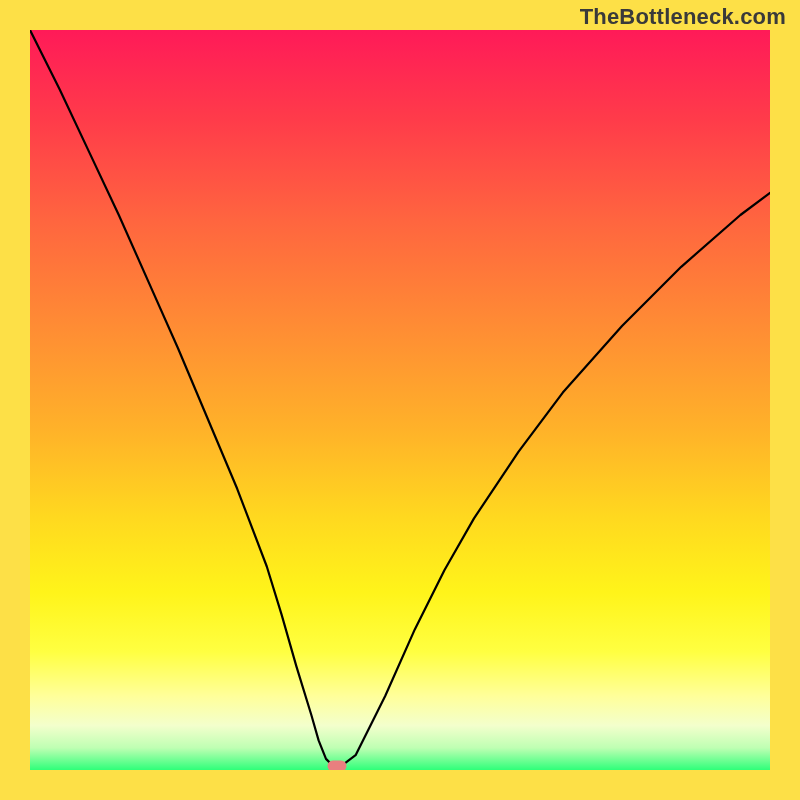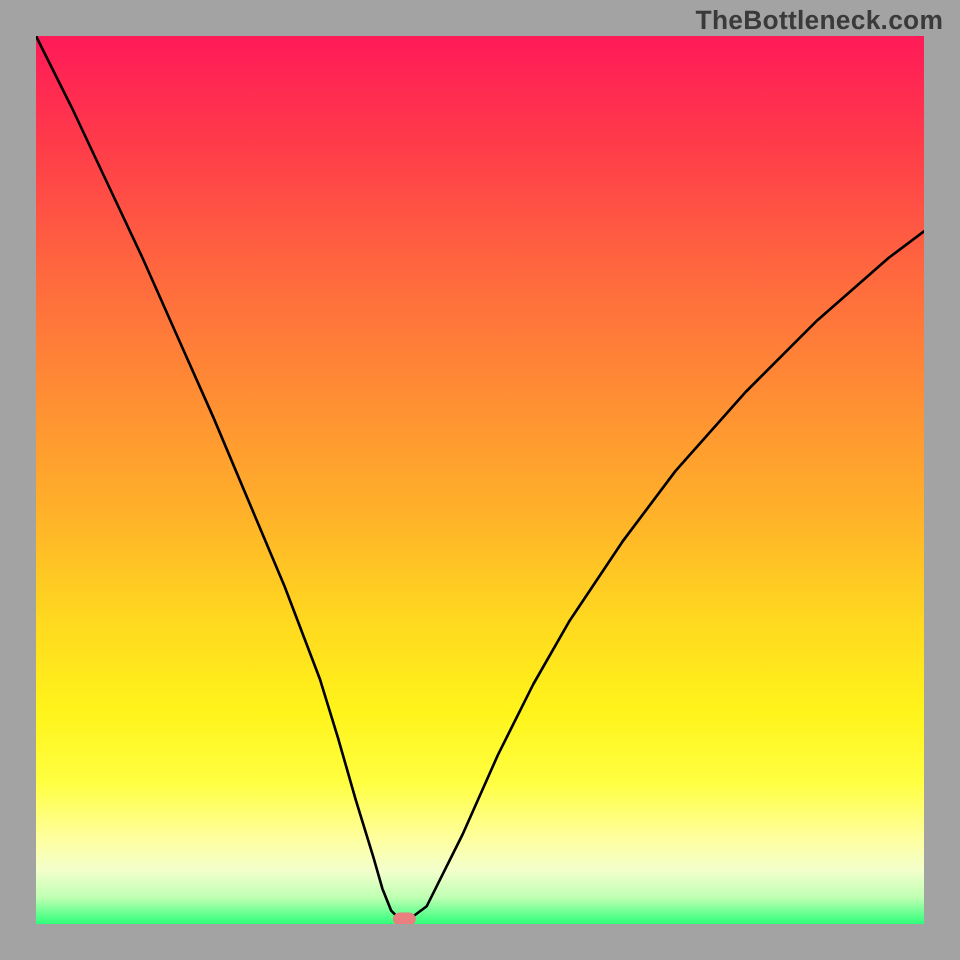--- a/index.html
+++ b/index.html
@@ -8,21 +8,21 @@
     width: 800px;
     height: 800px;
     background: #000;
     font-family: Arial, Helvetica, sans-serif;
     overflow: hidden;
   }
   .frame {
     position: relative;
     width: 800px;
     height: 800px;
-    background: #a3a3a3;
+    background: #fde047;
   }
   .watermark {
     position: absolute;
     top: 4px;
     right: 14px;
     color: #3a3a3a;
     font-size: 22px;
     font-weight: 600;
     letter-spacing: 0.2px;
     z-index: 10;

